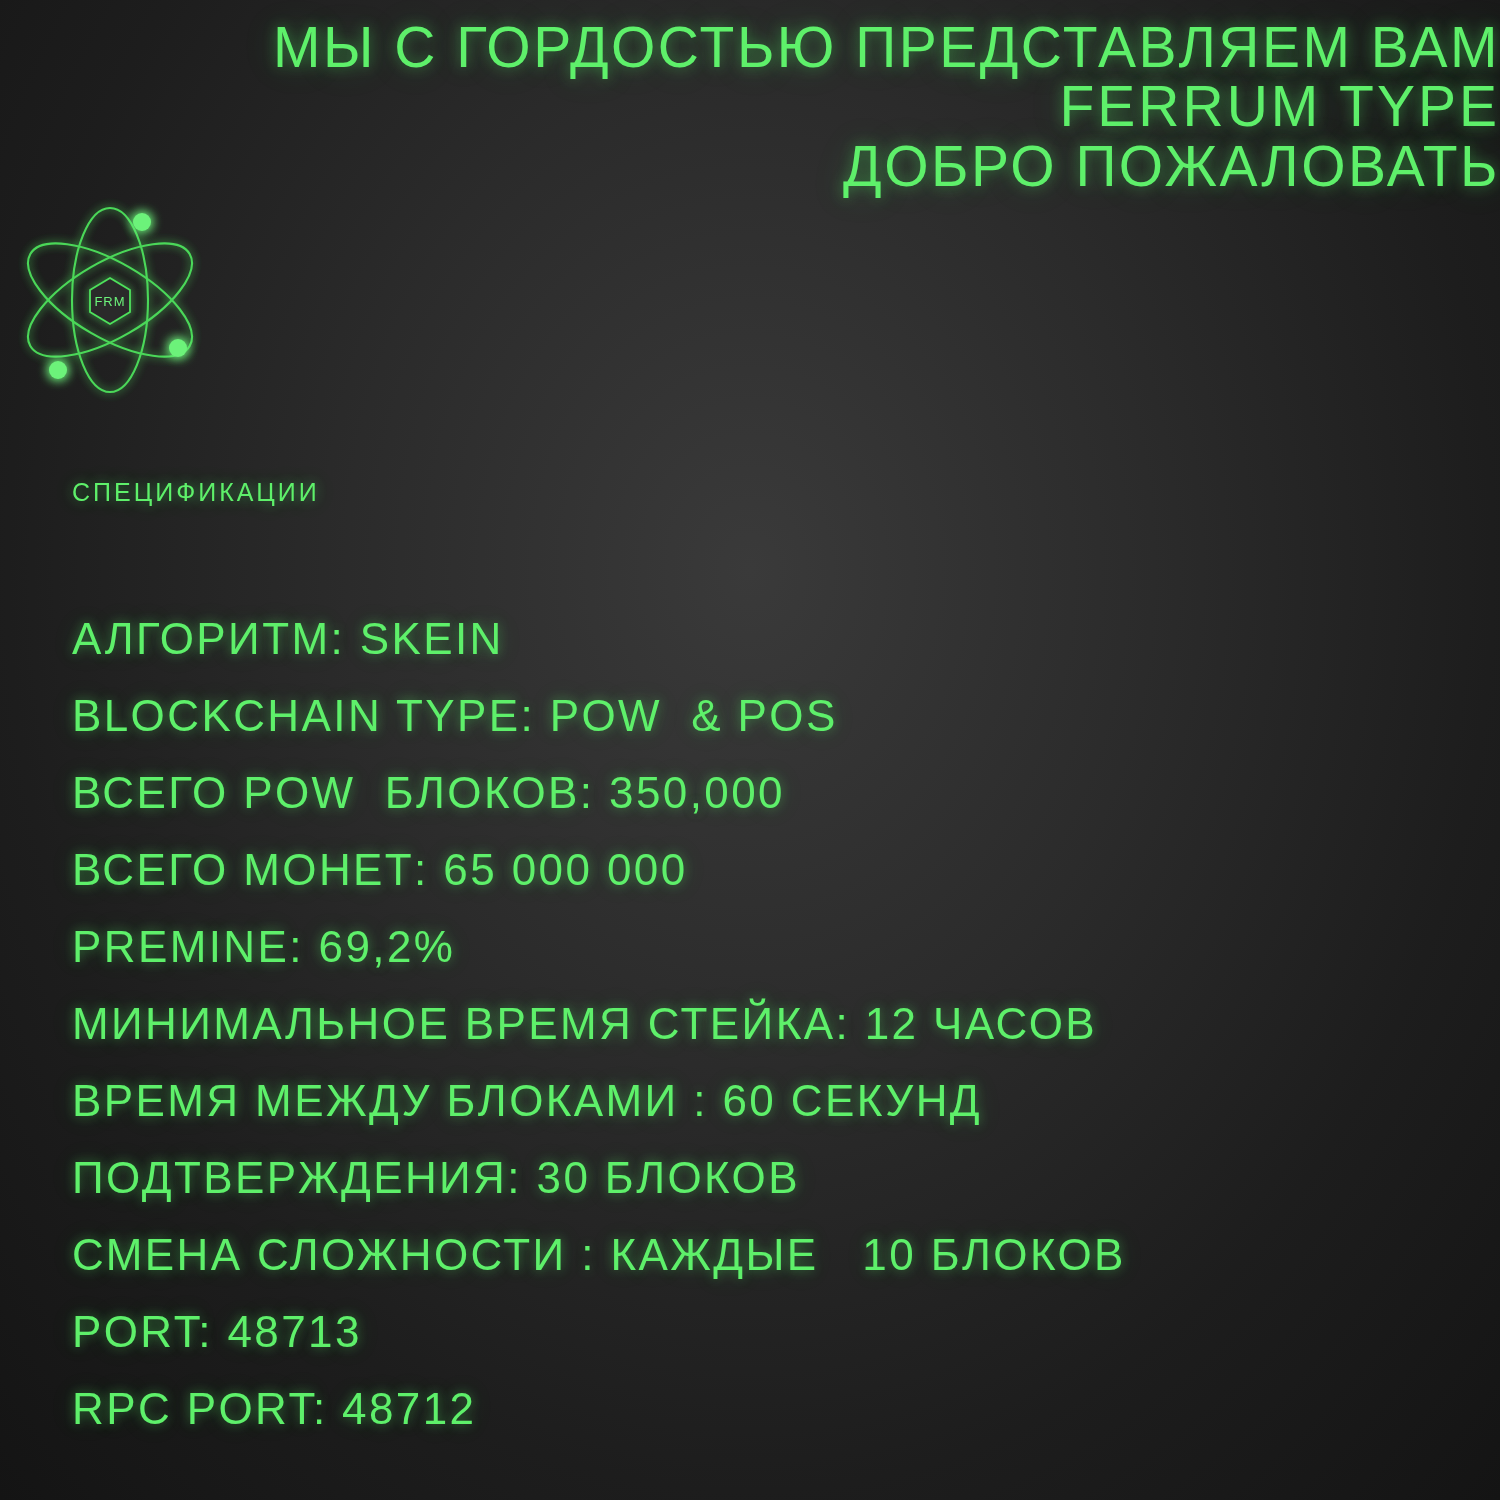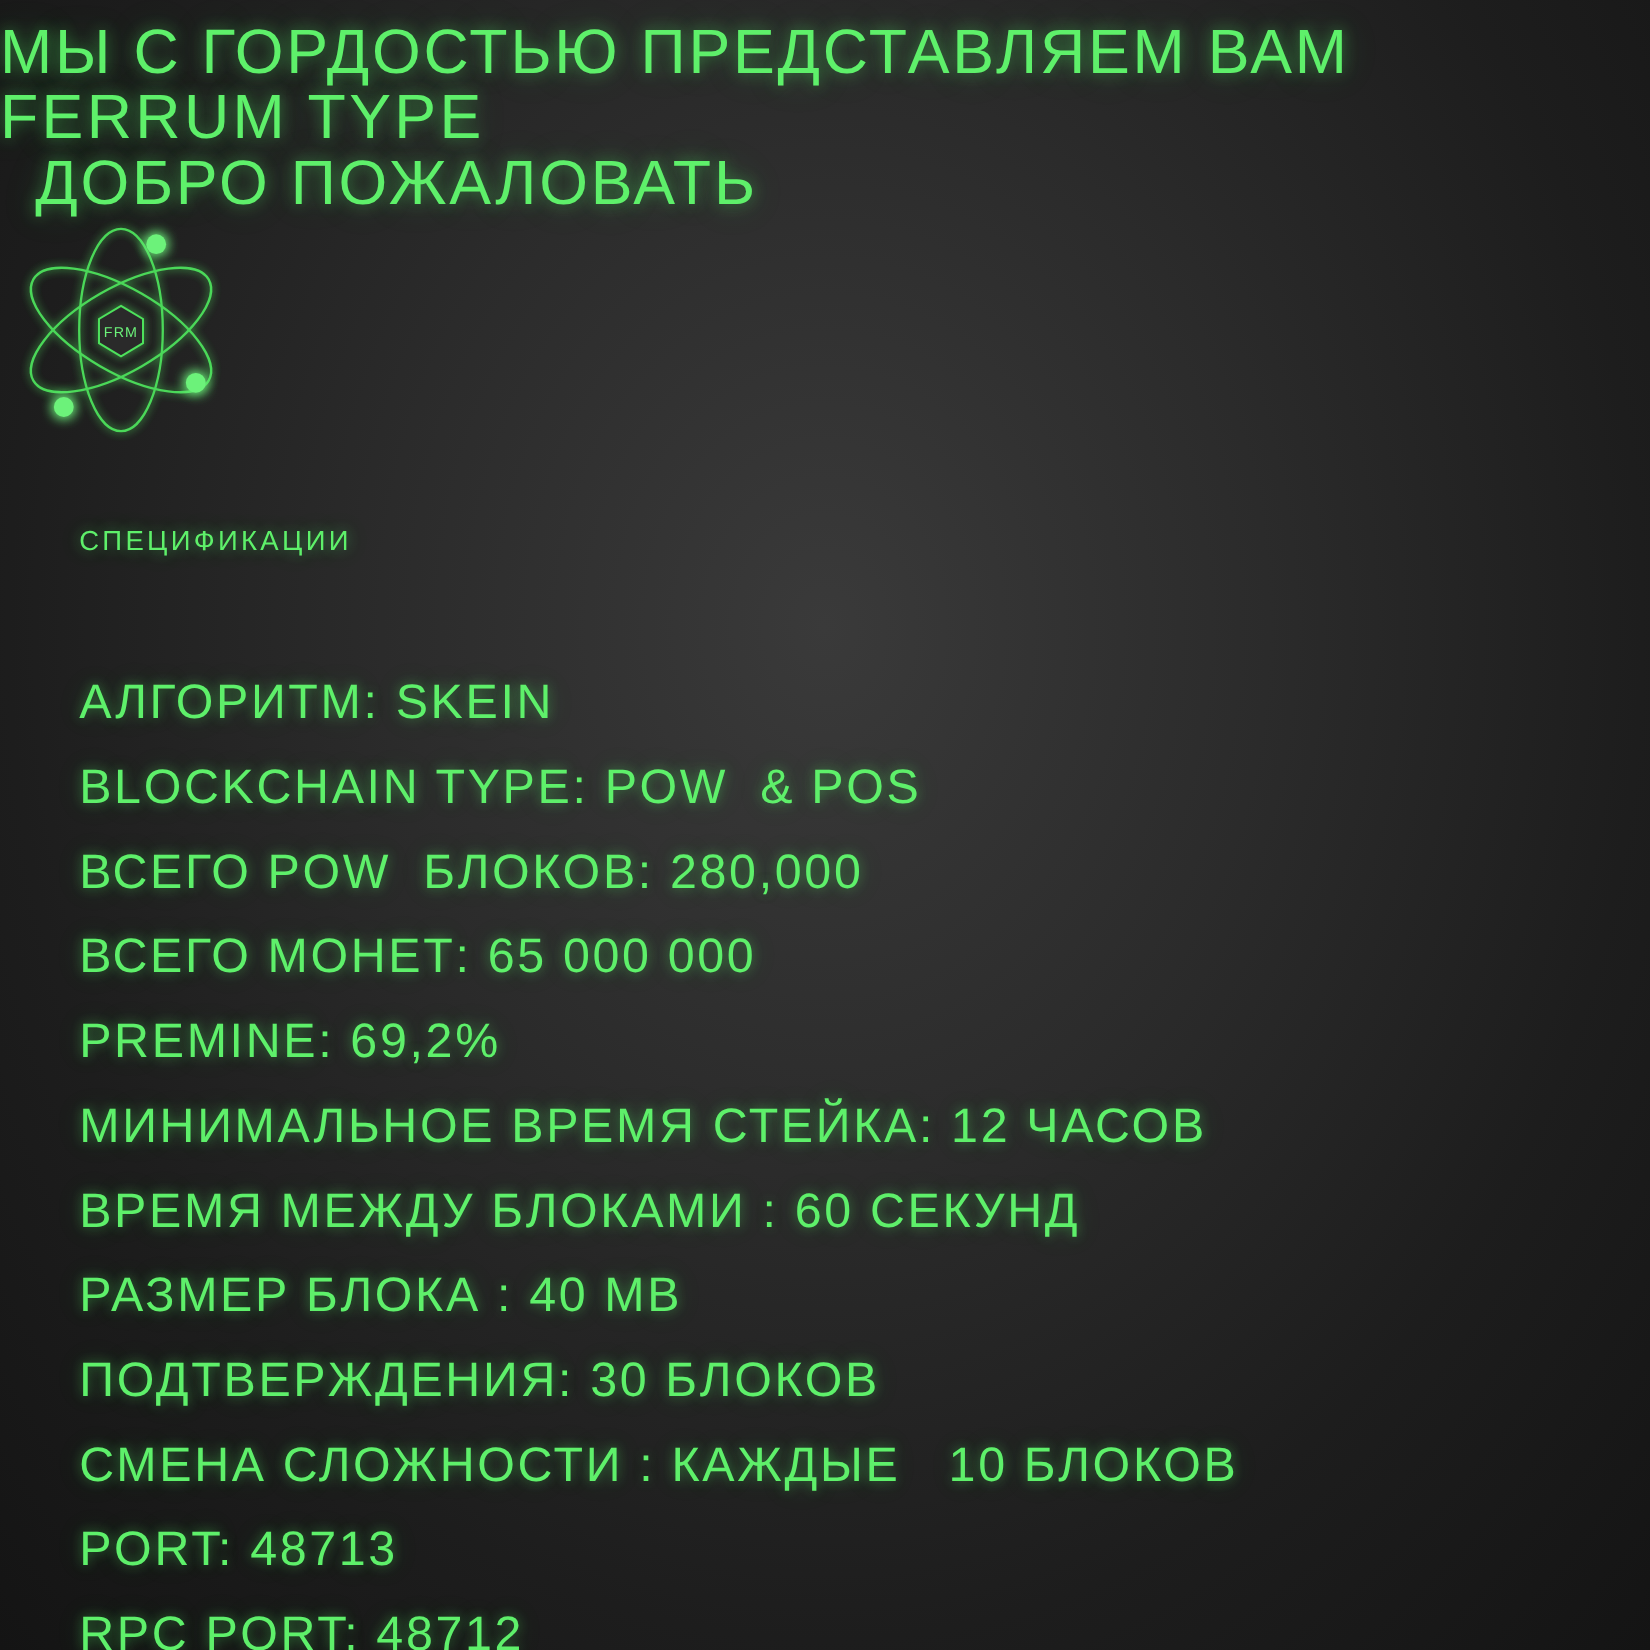--- a/index.html
+++ b/index.html
@@ -18,21 +18,21 @@
       repeating-linear-gradient(45deg, rgba(0,0,0,0.28) 0px, rgba(0,0,0,0.28) 1px, rgba(255,255,255,0.015) 1px, rgba(255,255,255,0.015) 3px),
       repeating-linear-gradient(-45deg, rgba(0,0,0,0.28) 0px, rgba(0,0,0,0.28) 1px, rgba(255,255,255,0.015) 1px, rgba(255,255,255,0.015) 3px);
     background-blend-mode: normal, overlay, overlay;
     font-family: "Liberation Sans", sans-serif;
   }
   .headline {
     position: absolute;
     top: 18px;
     left: 0;
     width: 1500px;
-    text-align: left;
+    text-align: right;
     color: #5ef06a;
     font-size: 57px;
     line-height: 1.04;
     letter-spacing: 2.5px;
     font-weight: 400;
     text-shadow: 0 0 14px rgba(80,240,100,0.45), 0 0 34px rgba(60,220,90,0.22);
   }
   .headline .l1 { display: block; }
   .headline .l2 { display: block; letter-spacing: 3px; }
   .headline .l3 { display: block; letter-spacing: 2.5px; margin-left: 32px; }
@@ -118,25 +118,24 @@
       </g>
       <text x="110" y="116" text-anchor="middle" font-family="Liberation Sans, sans-serif" font-size="13" letter-spacing="1" fill="#6cf27a">FRM</text>
     </svg>
   </div>
 
   <div class="spec-title">СПЕЦИФИКАЦИИ</div>
 
   <div class="spec-list">
     <div class="spec-row">АЛГОРИТМ: SKEIN</div>
     <div class="spec-row">BLOCKCHAIN TYPE: POW  &amp; POS</div>
-    <div class="spec-row">ВСЕГО POW  БЛОКОВ: 280,000</div>
+    <div class="spec-row">ВСЕГО POW  БЛОКОВ: 350,000</div>
     <div class="spec-row">ВСЕГО МОНЕТ: 65 000 000</div>
     <div class="spec-row">PREMINE: 69,2%</div>
     <div class="spec-row">МИНИМАЛЬНОЕ ВРЕМЯ СТЕЙКА: 12 ЧАСОВ</div>
     <div class="spec-row">ВРЕМЯ МЕЖДУ БЛОКАМИ : 60 СЕКУНД</div>
-    <div class="spec-row">РАЗМЕР БЛОКА : 40 MB</div>
     <div class="spec-row">ПОДТВЕРЖДЕНИЯ: 30 БЛОКОВ</div>
     <div class="spec-row">СМЕНА СЛОЖНОСТИ : КАЖДЫЕ   10 БЛОКОВ</div>
     <div class="spec-row">PORT: 48713</div>
     <div class="spec-row">RPC PORT: 48712</div>
   </div>
 
 </div>
 
 </body></html>

